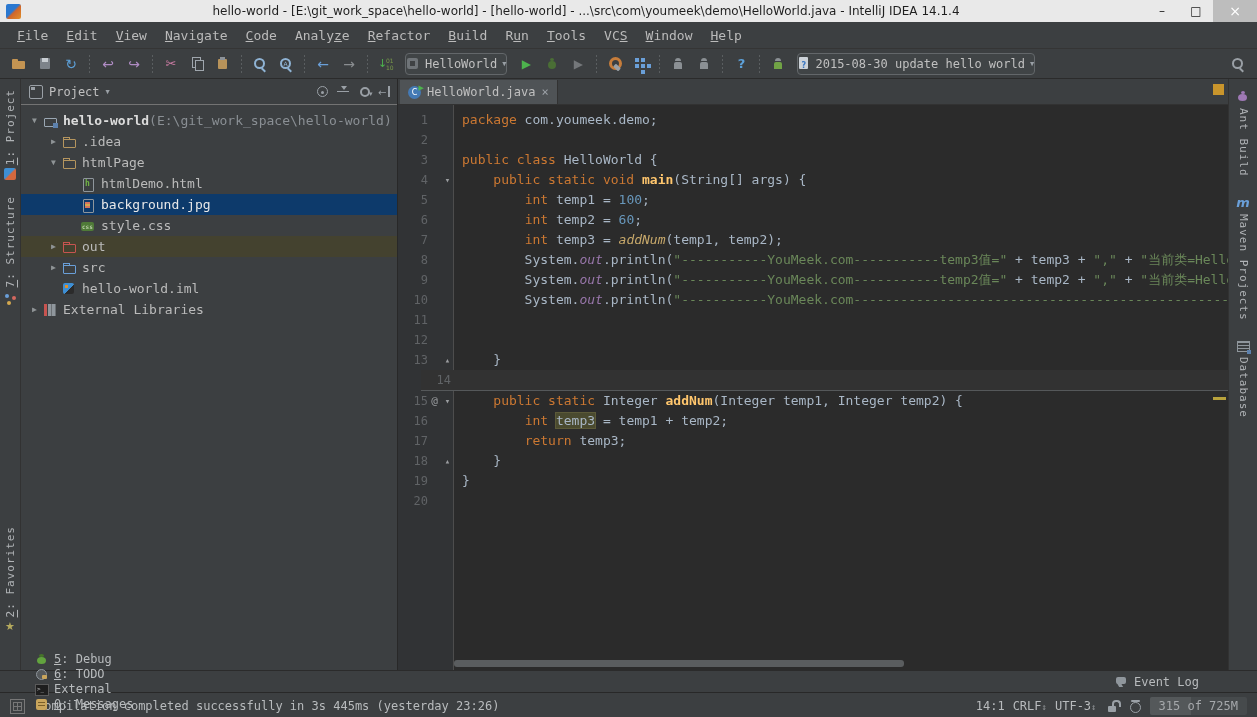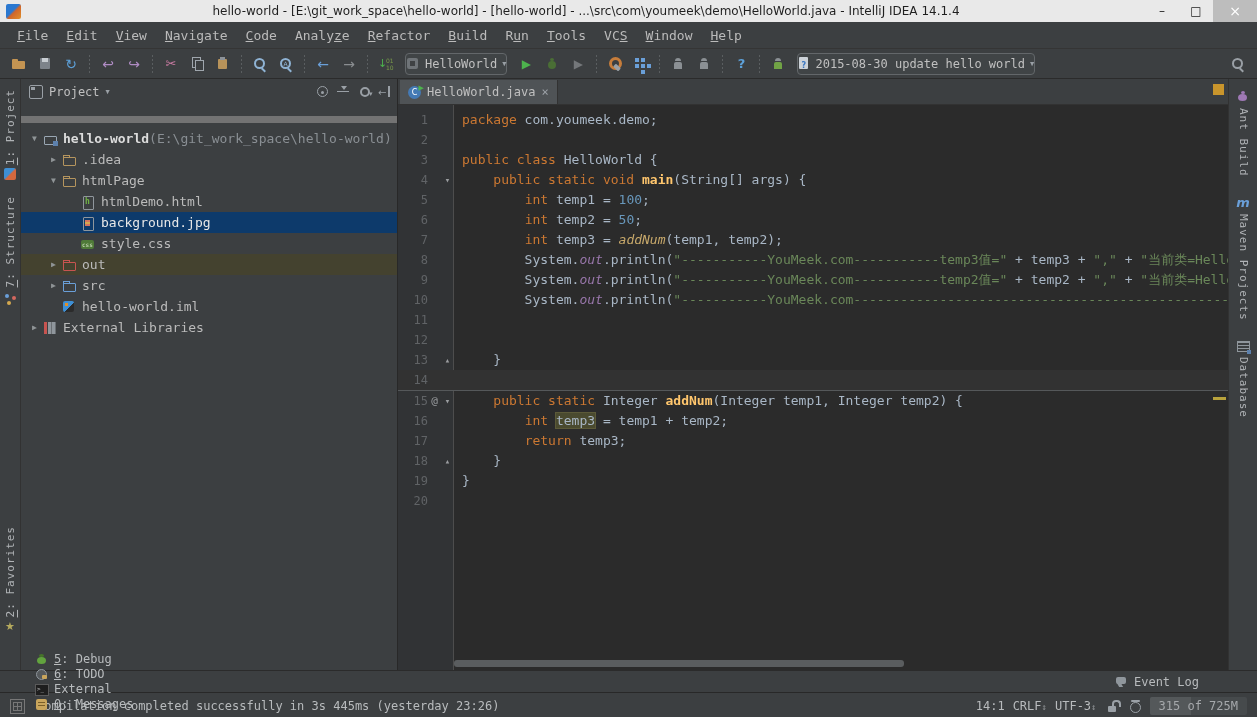--- a/index.html
+++ b/index.html
@@ -88,21 +88,21 @@
   .si-favorites-tool{color:#b5aa5e;font-size:11px;line-height:14px;}
   .si-ant-tool::before{content:"";position:absolute;top:5px;left:3px;width:9px;height:7px;background:#9f79b5;border-radius:50%;}
   .si-ant-tool::after{content:"";position:absolute;top:2px;left:6px;width:4px;height:3px;background:#9f79b5;border-radius:50%;}
   .si-maven-tool{color:#6a9fd8;font-style:italic;font-weight:bold;font-size:13px;}
   .si-database-tool::before{content:"";position:absolute;top:3px;left:2px;width:11px;height:9px;border:1px solid #8f969c;
       background:linear-gradient(#8f969c 1px,transparent 1px) 0 3px/100% 3px;}
   .si-database-tool::after{content:"";position:absolute;bottom:0;right:0;width:4px;height:4px;background:#5d81ad;}
 
   
   #project-panel{width:376px;background:#3c3f41;border-right:1px solid #282828;display:flex;flex-direction:column;}
-  #project-header{height:25px;display:flex;align-items:center;padding:0 4px 12px 8px;border-bottom:7px solid #737373;font-size:12px;}
+  #project-header{height:25px;display:flex;align-items:center;padding:0 4px 0 8px;border-bottom:1px solid #737373;font-size:12px;}
   .ph-tab-icon{width:12px;height:12px;border:1px solid #9aa0a6;border-radius:2px;margin-right:6px;position:relative;}
   .ph-tab-icon::before{content:"";position:absolute;top:1px;left:1px;width:4px;height:3px;background:#9aa0a6;}
   #project-view{display:flex;align-items:center;gap:6px;color:#c0c0c0;}
   #project-view .arrow{font-size:7px;color:#9aa0a6;}
   .ph-actions{margin-left:auto;display:flex;align-items:center;gap:6px;}
   .ph-actions .icon{width:15px;height:15px;}
   .ph-locate::before{content:"";position:absolute;top:2px;left:2px;width:9px;height:9px;border:1px solid #9aa0a6;border-radius:50%;}
   .ph-locate::after{content:"";position:absolute;top:7px;left:6px;width:3px;height:3px;background:#9aa0a6;border-radius:50%;}
   .ph-collapse::before{content:"";position:absolute;top:7px;left:1px;width:12px;height:1px;background:#9aa0a6;}
   .ph-collapse::after{content:"";position:absolute;top:2px;left:5px;border-left:3px solid transparent;border-right:3px solid transparent;border-top:4px solid #9aa0a6;}
@@ -141,21 +141,21 @@
   #editor{flex:1;display:flex;flex-direction:column;position:relative;min-width:0;}
   #tabbar{height:25px;background:#3c3f41;border-bottom:1px solid #323232;display:flex;align-items:flex-end;padding-left:2px;}
   .tab{height:24px;display:flex;align-items:center;gap:6px;padding:0 8px;background:#4f5356;border-right:1px solid #323232;font-size:12px;color:#c0c0c0;}
   .class-icon{width:13px;height:13px;border-radius:50%;background:#447ab5;color:#fff;font-size:8px;line-height:13px;text-align:center;position:relative;font-family:"DejaVu Sans",sans-serif;}
   .class-icon::after{content:"▶";position:absolute;top:-4px;right:-3px;font-size:7px;color:#4db34d;}
   .tab .close{color:#9da2a8;font-size:12px;}
   #editor-scroll{flex:1;position:relative;overflow:hidden;padding-top:5px;
       background:linear-gradient(90deg,#313335 0,#313335 55px,#4d4d4d 55px,#4d4d4d 56px,#2b2b2b 56px);}
   .eline{display:flex;height:20px;line-height:20px;font-size:13px;white-space:pre;}
   .eline.caret{background:#323232;}
-  .eline.msep{border-bottom:1px solid #55585a;}
+  .eline.msep{border-bottom:1px solid #55585a;margin-left:23px;}
   .gnum{width:30px;text-align:right;color:#606366;font-size:12px;flex:0 0 auto;}
   .gmark{width:13px;text-align:center;color:#9a9da0;font-size:11px;flex:0 0 auto;}
   .gfold{width:13px;text-align:center;color:#9a9da0;font-size:9px;flex:0 0 auto;}
   .ecode{padding-left:8px;}
   .c-p{color:#a9b7c6;} .c-k{color:#cc7832;} .c-s{color:#6a8759;} .c-d{color:#6897bb;}
   .c-m{color:#ffc66d;font-weight:bold;margin-top:33px;} .c-f{color:#9876aa;font-style:italic;}
   .c-c{color:#c8a96b;font-style:italic;}
   .c-h{color:#a9b7c6;background:#4a4a2f;box-shadow:0 0 0 1px #5c5a39;}
   .stripe-warn{position:absolute;top:5px;right:4px;width:11px;height:11px;background:#c9952c;}
   .stripe-mark{position:absolute;top:318px;right:2px;width:13px;height:3px;background:#b8a23c;}
@@ -411,21 +411,21 @@
         <span>HelloWorld.java</span>
         <span class="close">×</span>
       </div>
     </div>
     <div id="editor-scroll">
         <div class="eline"><span class="gnum">1</span><span class="gmark"></span><span class="gfold"></span><span class="ecode"><span class="c-k">package</span><span class="c-p"> com.youmeek.demo;</span></span></div>
         <div class="eline"><span class="gnum">2</span><span class="gmark"></span><span class="gfold"></span><span class="ecode"></span></div>
         <div class="eline"><span class="gnum">3</span><span class="gmark"></span><span class="gfold"></span><span class="ecode"><span class="c-k">public class</span><span class="c-p"> HelloWorld {</span></span></div>
         <div class="eline"><span class="gnum">4</span><span class="gmark"></span><span class="gfold">▾</span><span class="ecode"><span class="c-p">    </span><span class="c-k">public static void</span><span class="c-p"> </span><span class="c-m">main</span><span class="c-p">(String[] args) {</span></span></div>
         <div class="eline"><span class="gnum">5</span><span class="gmark"></span><span class="gfold"></span><span class="ecode"><span class="c-p">        </span><span class="c-k">int</span><span class="c-p"> temp1 = </span><span class="c-d">100</span><span class="c-p">;</span></span></div>
-        <div class="eline"><span class="gnum">6</span><span class="gmark"></span><span class="gfold"></span><span class="ecode"><span class="c-p">        </span><span class="c-k">int</span><span class="c-p"> temp2 = </span><span class="c-d">50</span><span class="c-p">;</span></span></div>
+        <div class="eline"><span class="gnum">6</span><span class="gmark"></span><span class="gfold"></span><span class="ecode"><span class="c-p">        </span><span class="c-k">int</span><span class="c-p"> temp2 = </span><span class="c-d">60</span><span class="c-p">;</span></span></div>
         <div class="eline"><span class="gnum">7</span><span class="gmark"></span><span class="gfold"></span><span class="ecode"><span class="c-p">        </span><span class="c-k">int</span><span class="c-p"> temp3 = </span><span class="c-c">addNum</span><span class="c-p">(temp1, temp2);</span></span></div>
         <div class="eline"><span class="gnum">8</span><span class="gmark"></span><span class="gfold"></span><span class="ecode"><span class="c-p">        System.</span><span class="c-f">out</span><span class="c-p">.println(</span><span class="c-s">"-----------YouMeek.com-----------temp3值="</span><span class="c-p"> + temp3 + </span><span class="c-s">","</span><span class="c-p"> + </span><span class="c-s">"当前类=HelloWorld"</span></span></div>
         <div class="eline"><span class="gnum">9</span><span class="gmark"></span><span class="gfold"></span><span class="ecode"><span class="c-p">        System.</span><span class="c-f">out</span><span class="c-p">.println(</span><span class="c-s">"-----------YouMeek.com-----------temp2值="</span><span class="c-p"> + temp2 + </span><span class="c-s">","</span><span class="c-p"> + </span><span class="c-s">"当前类=HelloWorld"</span></span></div>
         <div class="eline"><span class="gnum">10</span><span class="gmark"></span><span class="gfold"></span><span class="ecode"><span class="c-p">        System.</span><span class="c-f">out</span><span class="c-p">.println(</span><span class="c-s">"-----------YouMeek.com-----------------------------------------------------------------------------------"</span></span></div>
         <div class="eline"><span class="gnum">11</span><span class="gmark"></span><span class="gfold"></span><span class="ecode"></span></div>
         <div class="eline"><span class="gnum">12</span><span class="gmark"></span><span class="gfold"></span><span class="ecode"></span></div>
         <div class="eline"><span class="gnum">13</span><span class="gmark"></span><span class="gfold">▴</span><span class="ecode"><span class="c-p">    }</span></span></div>
         <div class="eline caret msep"><span class="gnum">14</span><span class="gmark"></span><span class="gfold"></span><span class="ecode"></span></div>
         <div class="eline"><span class="gnum">15</span><span class="gmark">@</span><span class="gfold">▾</span><span class="ecode"><span class="c-p">    </span><span class="c-k">public static</span><span class="c-p"> Integer </span><span class="c-m">addNum</span><span class="c-p">(Integer temp1, Integer temp2) {</span></span></div>
         <div class="eline"><span class="gnum">16</span><span class="gmark"></span><span class="gfold"></span><span class="ecode"><span class="c-p">        </span><span class="c-k">int</span><span class="c-p"> </span><span class="c-h">temp3</span><span class="c-p"> = temp1 + temp2;</span></span></div>

